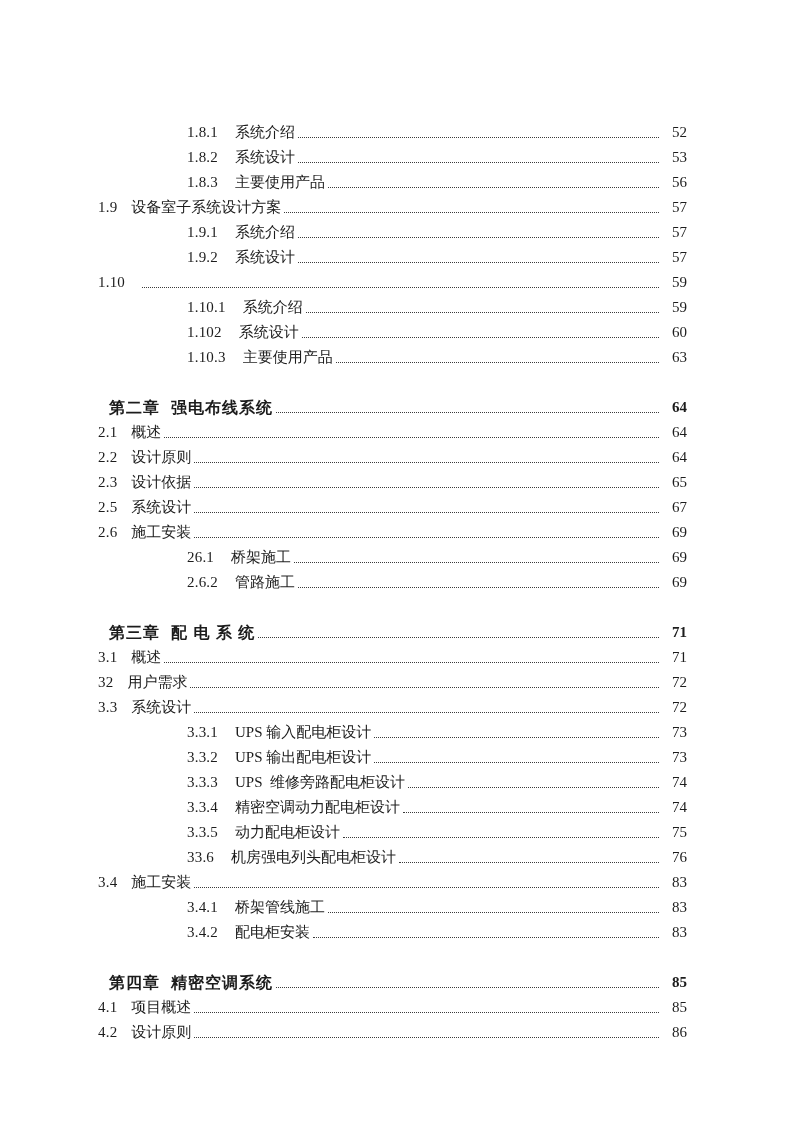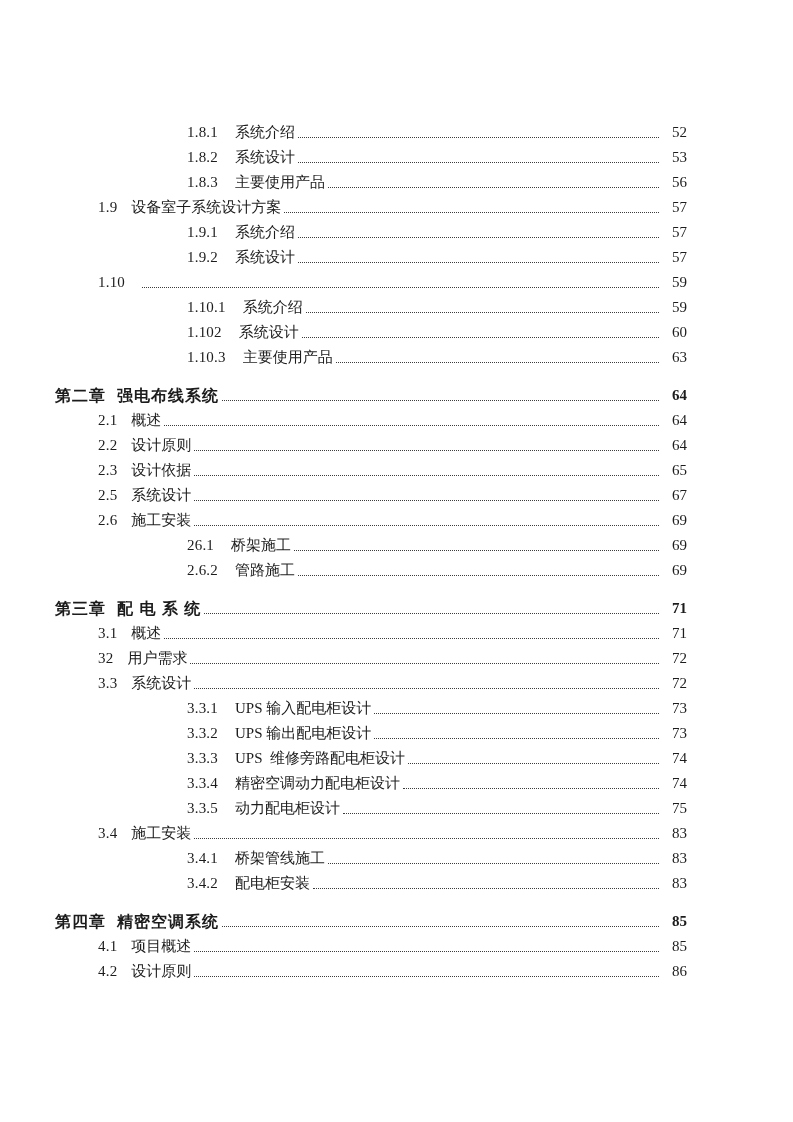--- a/index.html
+++ b/index.html
@@ -34,22 +34,22 @@
     border-bottom: 1.8px dotted #3c3c3c;
     margin: 0 2px 6px 3px;
     min-width: 12px;
   }
   .toc-row .pg {
     text-align: right;
     min-width: 26px;
     white-space: pre;
   }
   .level-1 {
-    padding-left: 55px;
-    margin-top: 11px;
+    padding-left: 109px;
+    margin-top: 23px;
     height: 27px;
     font-size: 16px;
     font-weight: bold;
   }
   .level-1 .num, .level-1 .title {
     font-family: "Liberation Sans", "DejaVu Sans", sans-serif;
     letter-spacing: 1px;
   }
   .level-1 .num { margin-right: 11px; }
   .level-1 .pg {
@@ -221,20 +221,26 @@
         <span class="title">精密空调动力配电柜设计</span>
         <span class="leader"></span>
         <span class="pg">74</span>
       </div>
       <div class="toc-row level-3">
         <span class="num">3.3.5</span>
         <span class="title">动力配电柜设计</span>
         <span class="leader"></span>
         <span class="pg">75</span>
       </div>
+      <div class="toc-row level-3">
+        <span class="num">33.6</span>
+        <span class="title">机房强电列头配电柜设计</span>
+        <span class="leader"></span>
+        <span class="pg">76</span>
+      </div>
       <div class="toc-row level-2">
         <span class="num">3.4</span>
         <span class="title">施工安装</span>
         <span class="leader"></span>
         <span class="pg">83</span>
       </div>
       <div class="toc-row level-3">
         <span class="num">3.4.1</span>
         <span class="title">桥架管线施工</span>
         <span class="leader"></span>

